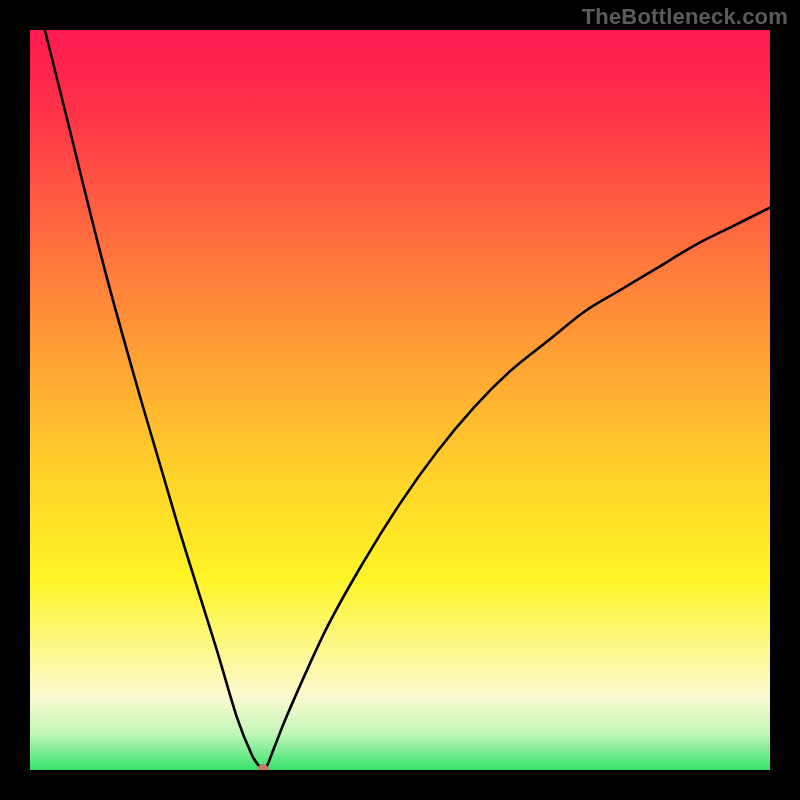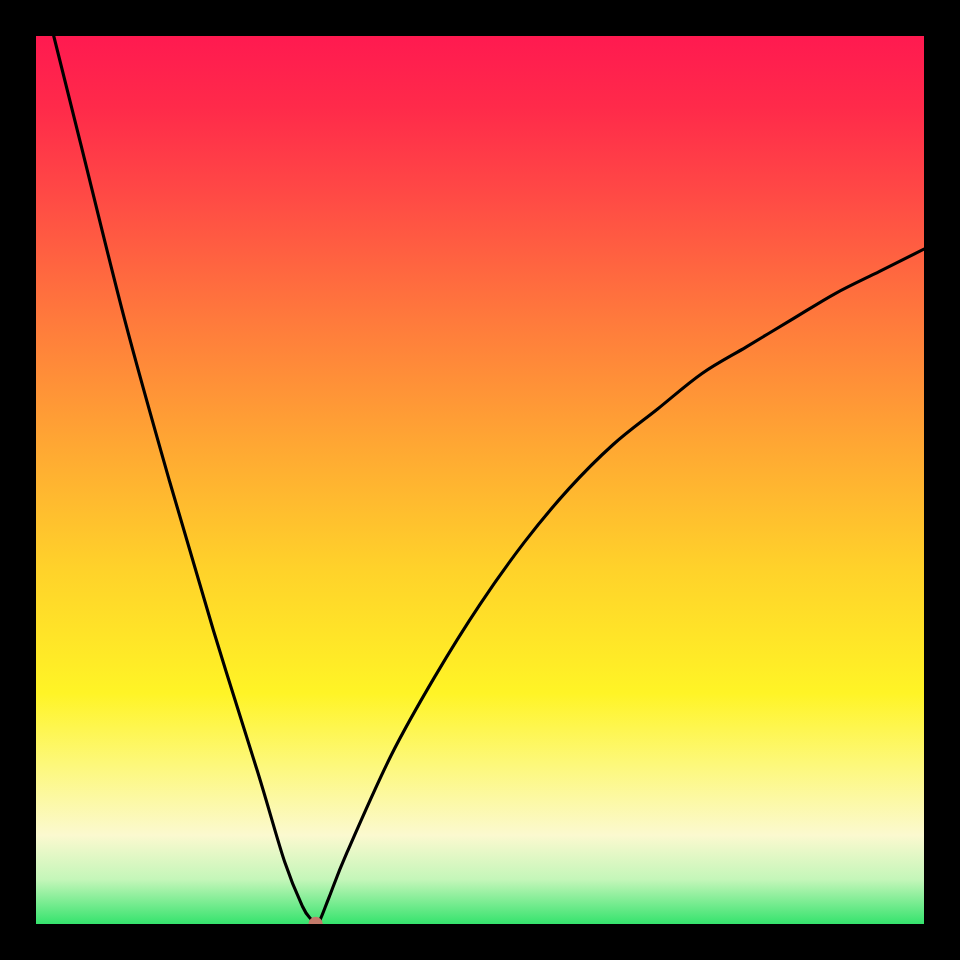--- a/index.html
+++ b/index.html
@@ -65,20 +65,21 @@
     border-radius: 50%;
     background: #c47a6a;
     transform: translate(-50%, -50%);
     z-index: 5;
   }
 </style>
 </head>
 <body>
 
 <div class="frame">
+  <div class="watermark">TheBottleneck.com</div>
 
   <div class="plot">
     <div class="gradient"></div>
 
     <svg class="curve-svg" viewBox="0 0 740 740" preserveAspectRatio="none">
       <path id="curve-path" fill="none" stroke="#000" stroke-width="2.6" stroke-linejoin="round" stroke-linecap="round" d="M14.80,0.00 C18.50,14.80 27.13,49.33 37.00,88.80 C46.87,128.27 61.67,189.93 74.00,236.80 C86.33,283.67 98.67,326.83 111.00,370.00 C123.33,413.17 135.67,455.10 148.00,495.80 C160.33,536.50 175.13,582.13 185.00,614.20 C194.87,646.27 201.03,669.70 207.20,688.20 C213.37,706.70 218.30,717.18 222.00,725.20 C225.70,733.22 227.55,733.83 229.40,736.30 C231.25,738.77 231.87,740.00 233.10,740.00 C234.33,740.00 234.95,740.00 236.80,736.30 C238.65,732.60 240.50,727.05 244.20,717.80 C247.90,708.55 250.37,700.53 259.00,680.80 C267.63,661.07 283.67,624.07 296.00,599.40 C308.33,574.73 320.67,553.77 333.00,532.80 C345.33,511.83 357.67,492.10 370.00,473.60 C382.33,455.10 394.67,437.83 407.00,421.80 C419.33,405.77 431.67,390.97 444.00,377.40 C456.33,363.83 468.67,351.50 481.00,340.40 C493.33,329.30 505.67,320.67 518.00,310.80 C530.33,300.93 542.67,289.83 555.00,281.20 C567.33,272.57 579.67,266.40 592.00,259.00 C604.33,251.60 616.67,244.20 629.00,236.80 C641.33,229.40 653.67,221.38 666.00,214.60 C678.33,207.82 690.67,202.27 703.00,196.10 C715.33,189.93 733.83,180.68 740.00,177.60"></path>
     </svg>
 
     <div id="min-marker" class="marker" style="left: 233.1px; top: 740px;"></div>
   </div>

